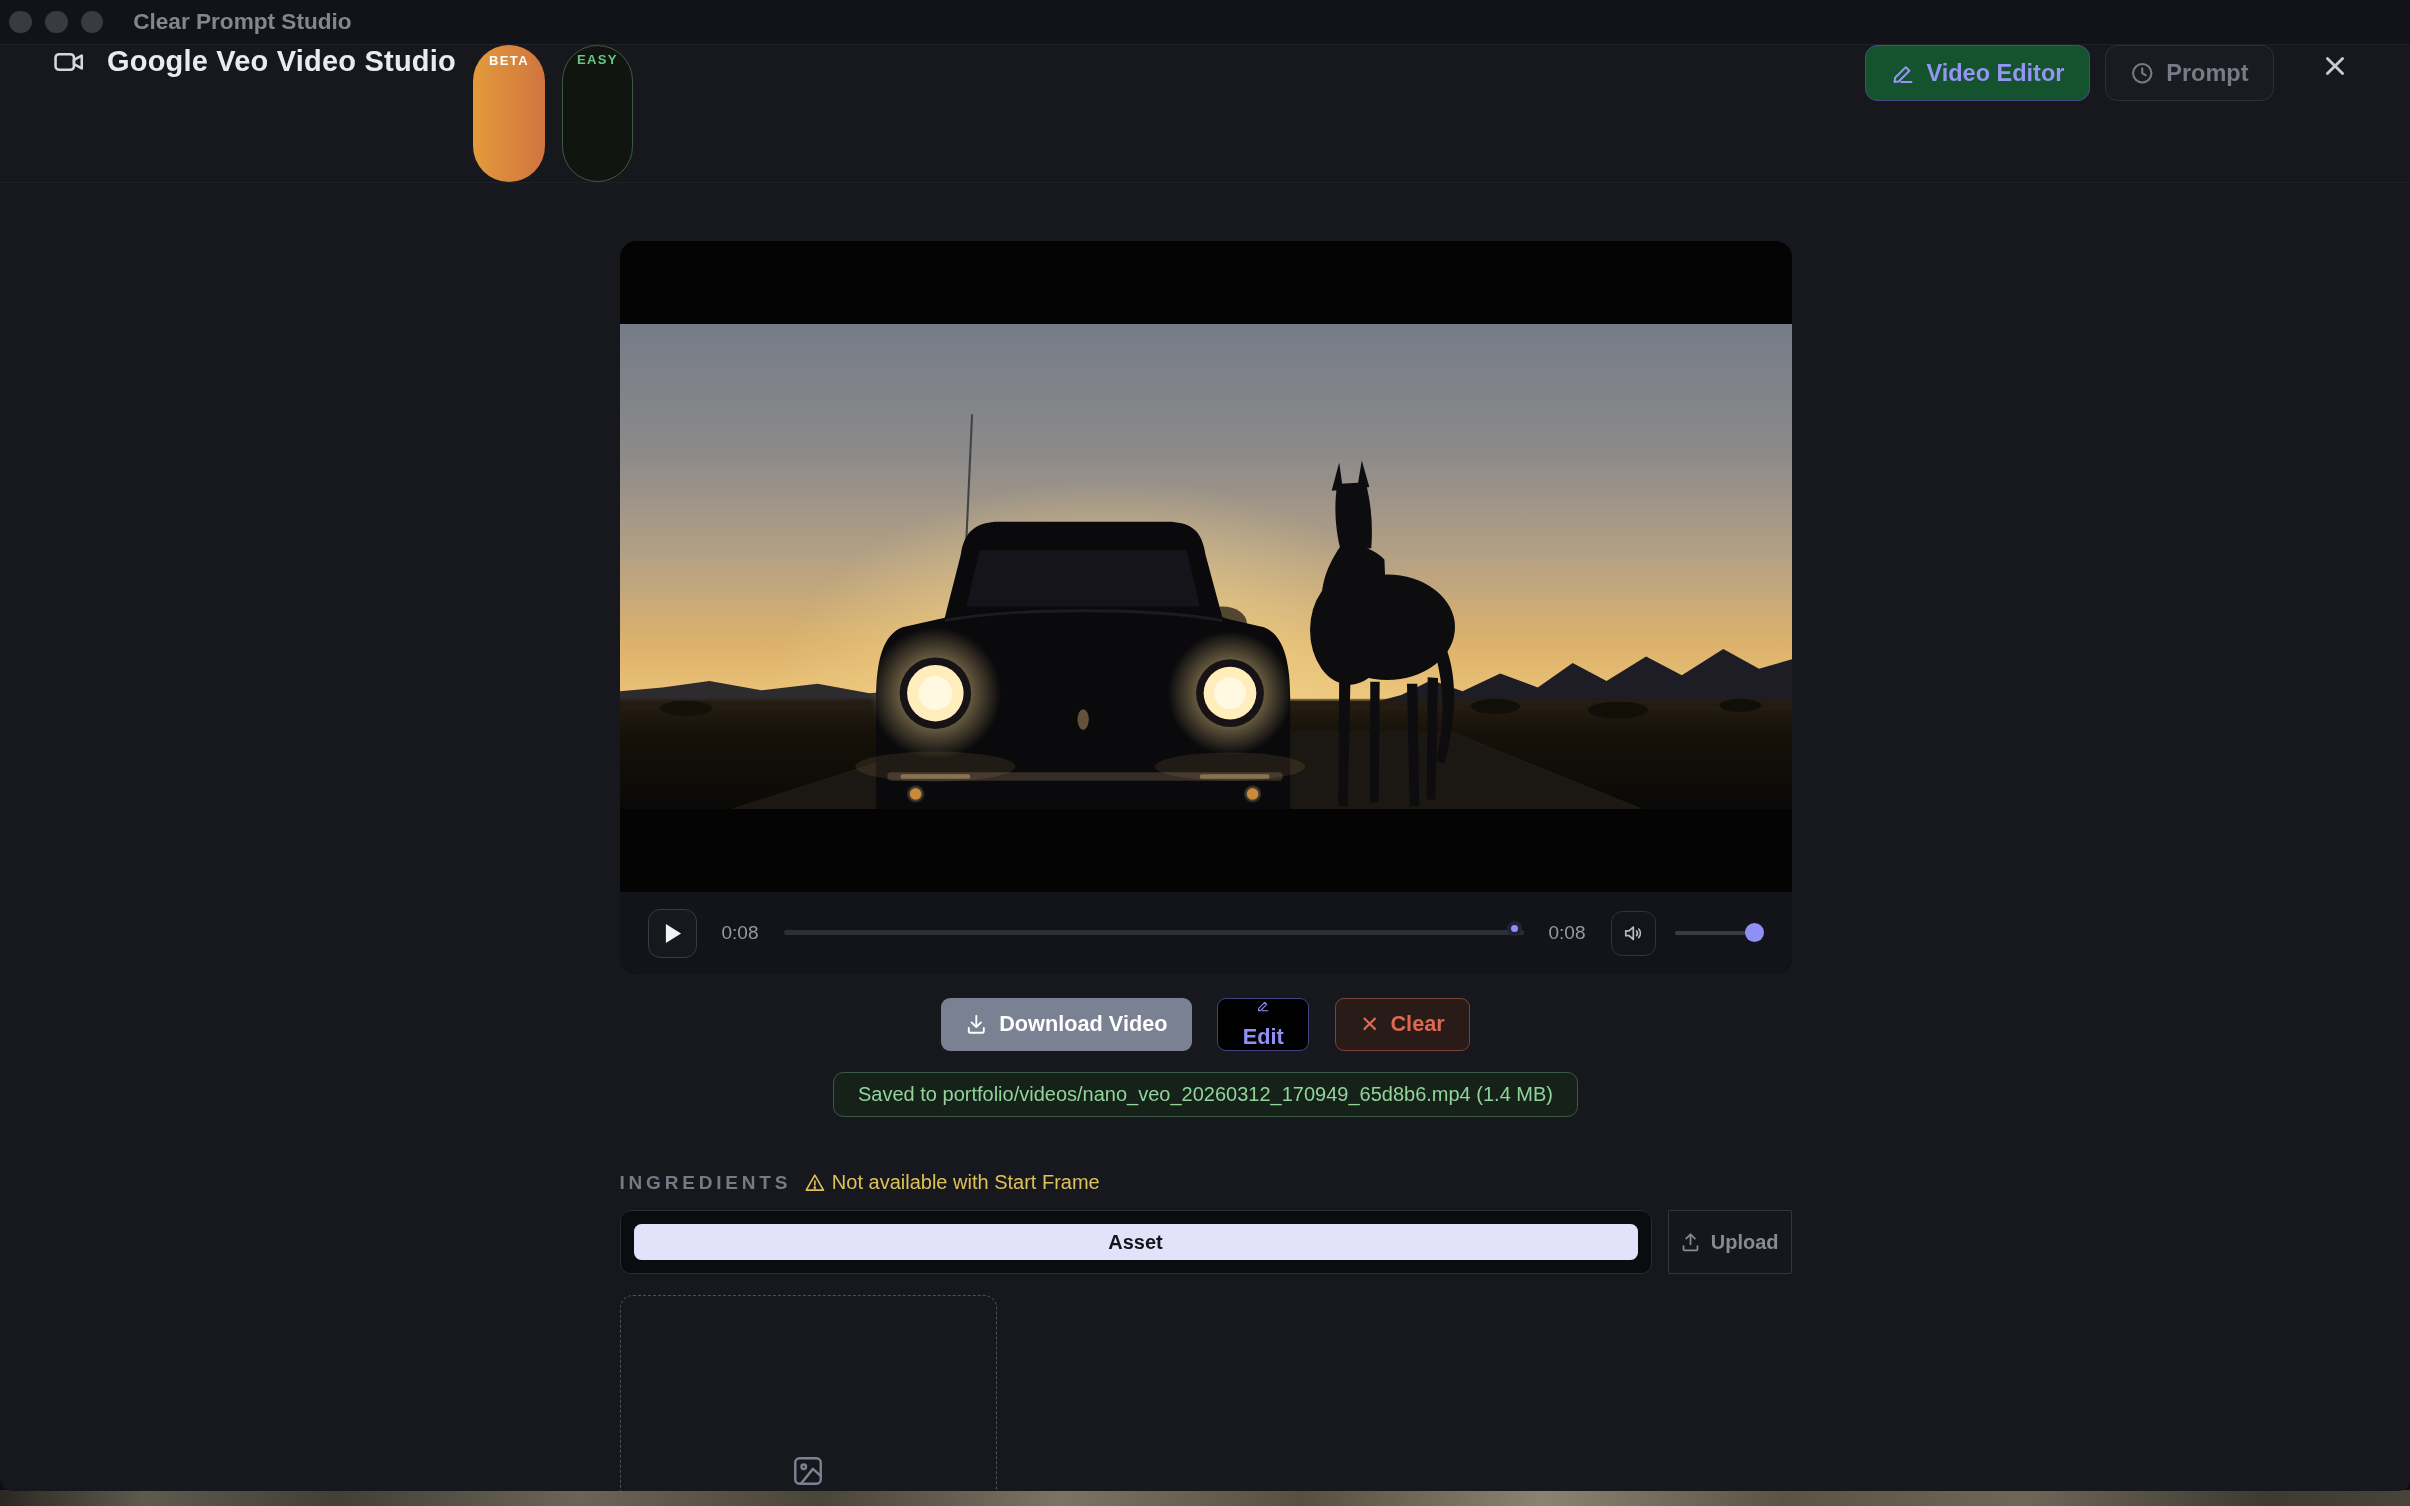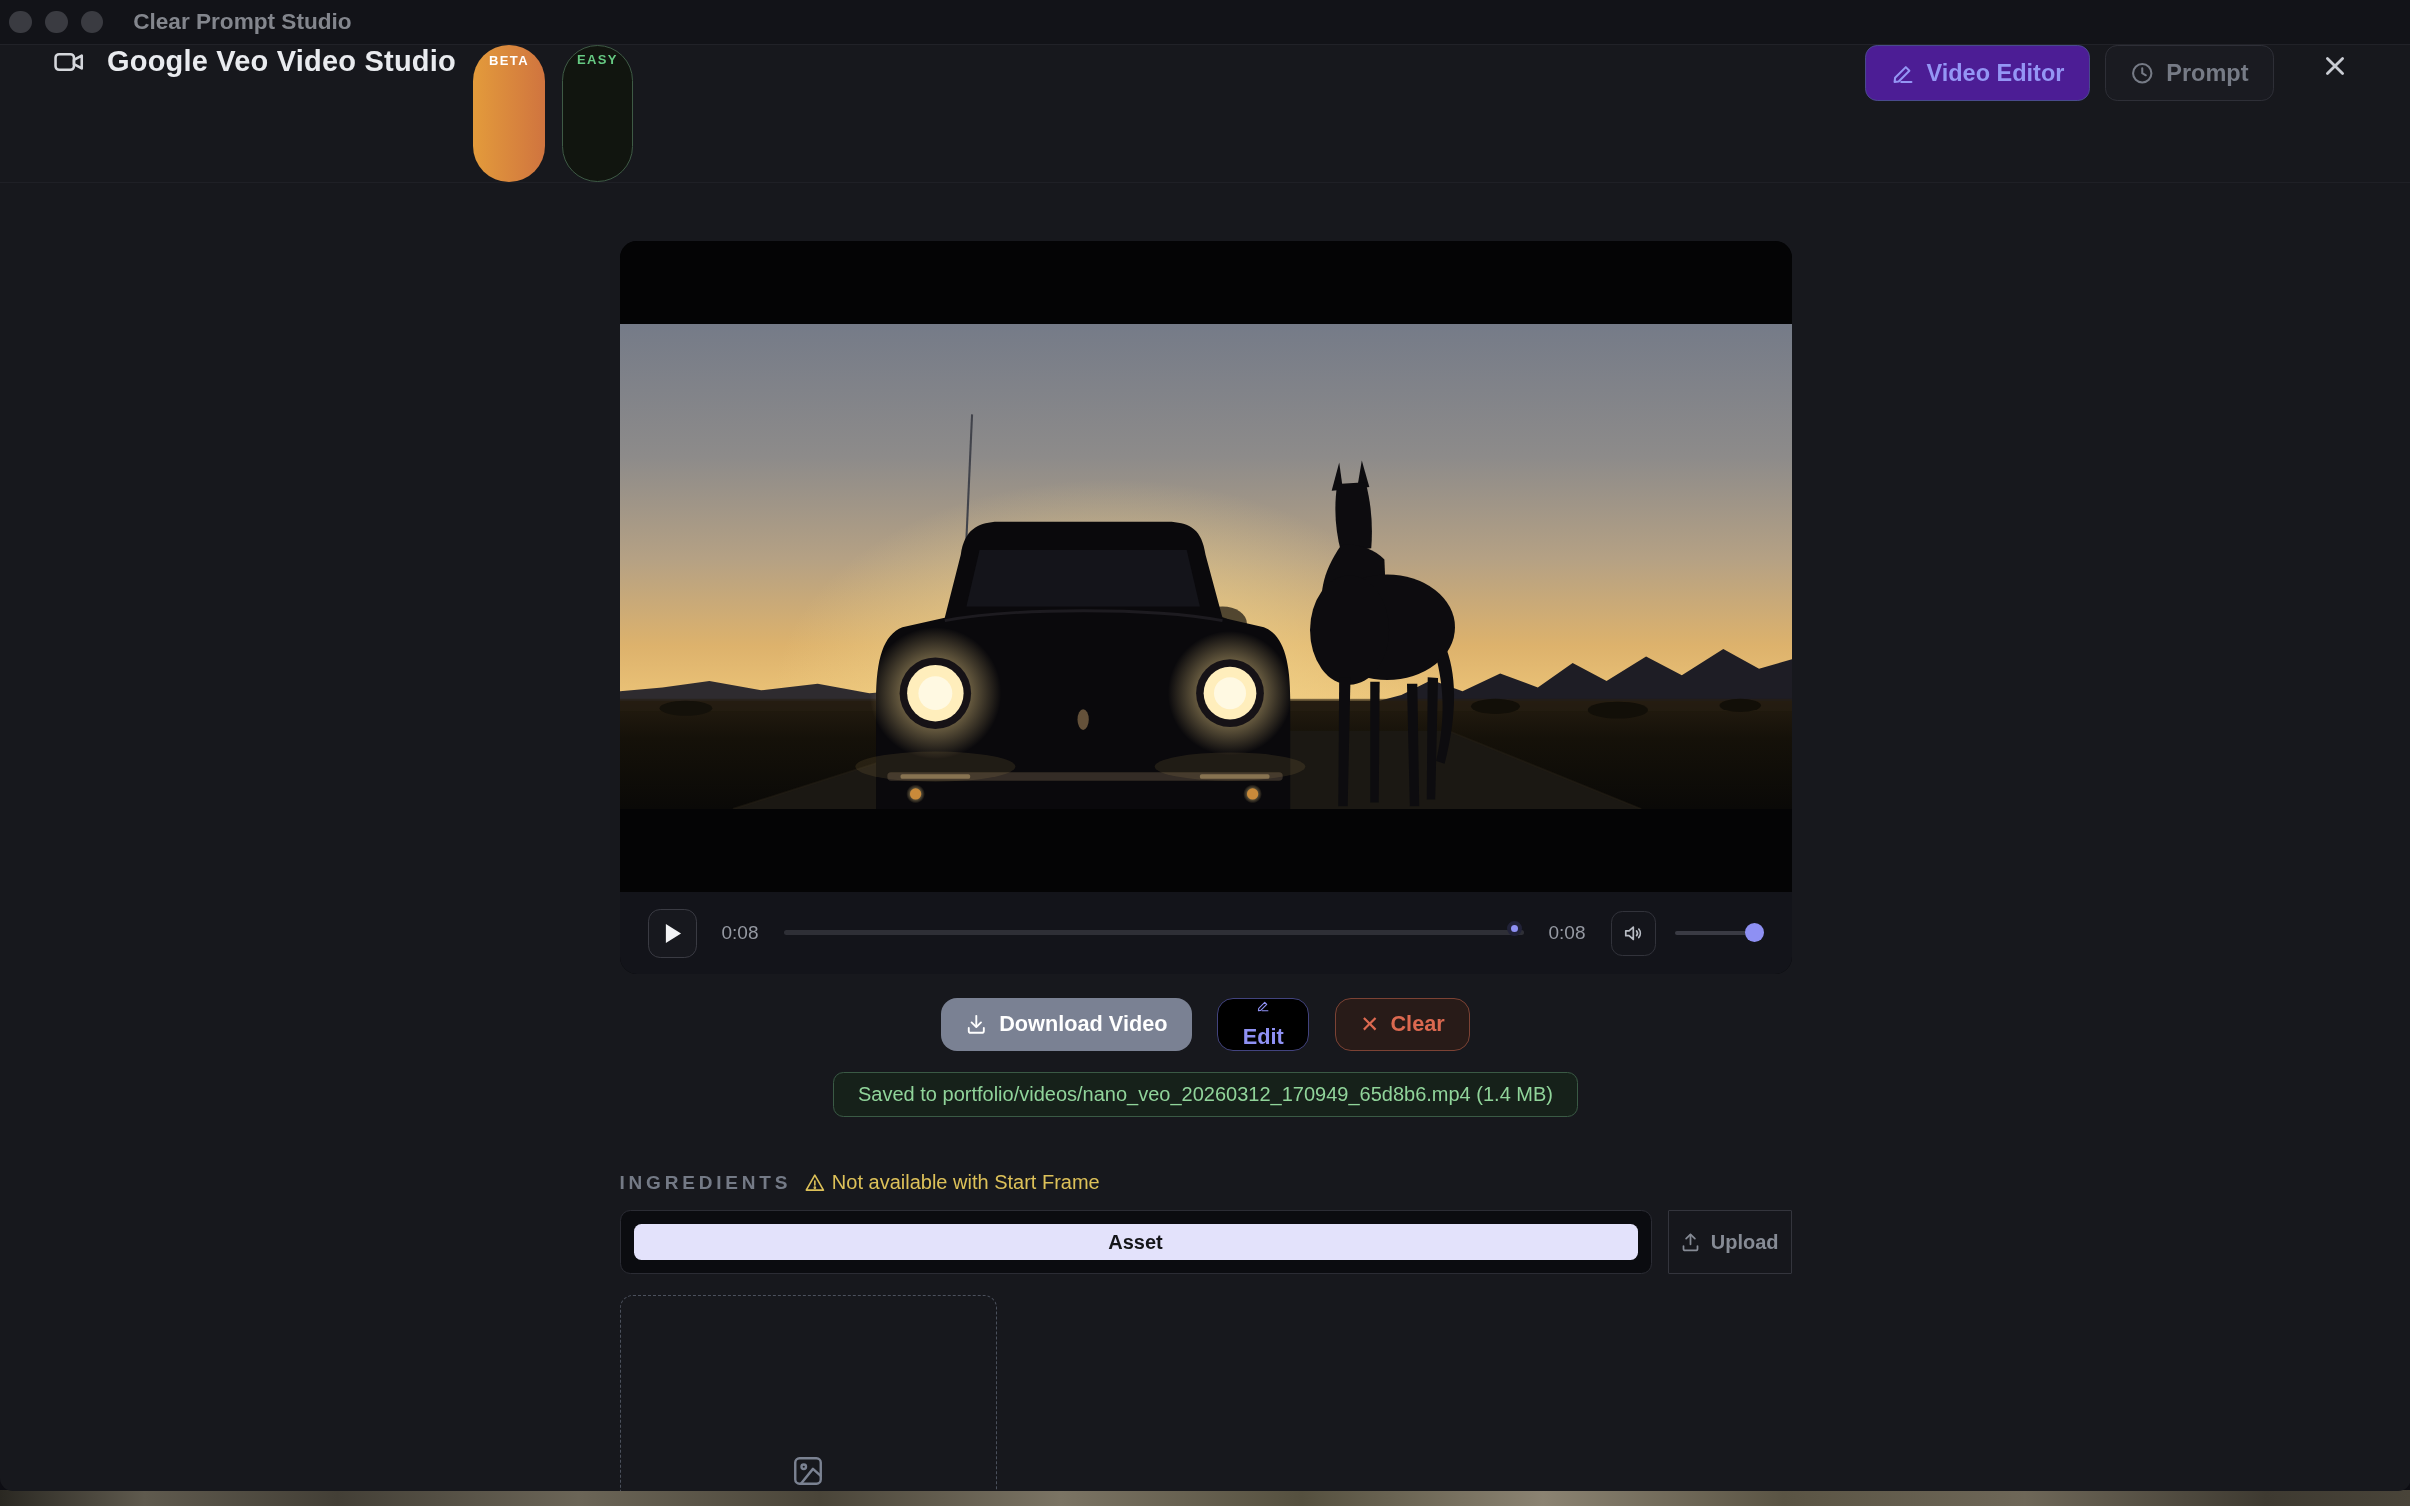--- a/index.html
+++ b/index.html
@@ -25,21 +25,21 @@
   
   .header { height:138px; display:flex; padding:0 56px 0 52px; border-bottom:0.9px solid #1f2026; }
   .cam-icon { width:34px; height:34px; margin-right:21px; flex:none; }
   .page-title { font-size:29px; font-weight:bold; color:#e9ebef; letter-spacing:0.2px; }
   .badge { border-radius:941px; font-size:13px; font-weight:bold; letter-spacing:1.4px; padding:7.5px 16px; margin-left:17px; }
   .badge-beta { background:linear-gradient(90deg,#e39b3b,#d0743f); color:#fff; }
   .badge-easy { background:#11150f; color:#66c982; border:1.9px solid #3e5a45; padding:5.6px 14px; }
   .header-spacer { flex:1; }
   .hbtn { display:flex; align-items:center; gap:11.3px; height:56px; padding:0 24.5px; border-radius:12.2px; font-size:23.5px; font-weight:bold; cursor:pointer; }
   .hbtn svg { width:24.5px; height:24.5px; }
-  .btn-videoeditor { background:#4c1d95; border:1.9px solid #494a8c; color:#9496f5;margin-left:44px; }
+  .btn-videoeditor { background:#14532d; border:1.9px solid #494a8c; color:#9496f5;margin-left:44px; }
   .btn-history { background:#1a1b21; border:1.9px solid #2e2f37; color:#767b86; margin-left:15px; }
   .close-btn { margin-left:40px; width:41px; height:41px; display:flex; align-items:center; justify-content:center; cursor:pointer; }
   .close-btn svg { width:26px; height:26px; }
 
   
   .player-card { width:1172px; margin:58px auto 0; border-radius:17px; overflow:hidden; background:#060709; }
   .video-frame { position:relative; height:651px; background:#040405; }
   .video-scene { position:absolute; left:0; top:83px; width:1172px; height:485px; }
   .controls { height:82px; background:#13141a; display:flex; align-items:center; padding:0 28px; gap:19px; }
   .play-btn { width:49px; height:49px; flex:none; border-radius:12.2px; border:1.9px solid #3a3b43; background:#17181e;
@@ -49,21 +49,21 @@
   .progress .track { position:absolute; top:9.4px; left:0; right:0; height:4.7px; border-radius:2.8px; background:#2e2f36; }
   .progress .thumb { position:absolute; top:0; right:1.9px; width:15px; height:15px; background:#8e90f3; border:4.7px solid #212238; border-radius:50%; }
   .mute-btn { width:45px; height:45px; flex:none; border-radius:11.3px; border:1.9px solid #32333b; background:#14151b;
     display:flex; align-items:center; justify-content:center; cursor:pointer; }
   .volume { width:89px; position:relative; height:21px; flex:none; cursor:pointer; }
   .volume .track { position:absolute; top:8.5px; left:0; right:0; height:3.8px; border-radius:1.9px; background:#3a3b44; }
   .volume .thumb { position:absolute; top:0.9px; right:0; width:19px; height:19px; background:#8e90f3; border-radius:50%; }
 
   
   .actions { margin-top:23.5px; display:flex; justify-content:center; gap:25.4px; }
-  .abtn { display:flex; align-items:center; gap:11.3px; height:53px; padding:0 24.5px; border-radius:16px; font-size:21.7px; font-weight:bold; cursor:pointer; }
+  .abtn { display:flex; align-items:center; gap:11.3px; height:53px; padding:0 24.5px; border-radius:9px; font-size:21.7px; font-weight:bold; cursor:pointer; }
   .abtn svg { width:22.6px; height:22.6px; }
   .btn-download { background:#7a8193; color:#ffffff; }
   .btn-edit { background:#000000; border:1.9px solid #42437e; color:#8f91f4;flex-direction:column; }
   .btn-clear { background:#281b18; border:1.9px solid #7c4234; color:#dc6950; }
   .btn-clear .x { font-size:22.6px; font-weight:normal; }
 
   
   .saved-row { margin-top:21px; display:flex; justify-content:center; }
   .saved { background:#16211a; border:1.9px solid #3a5a45; color:#90d49a; border-radius:10.4px; padding:10.4px 24.5px; font-size:20px; }
 

